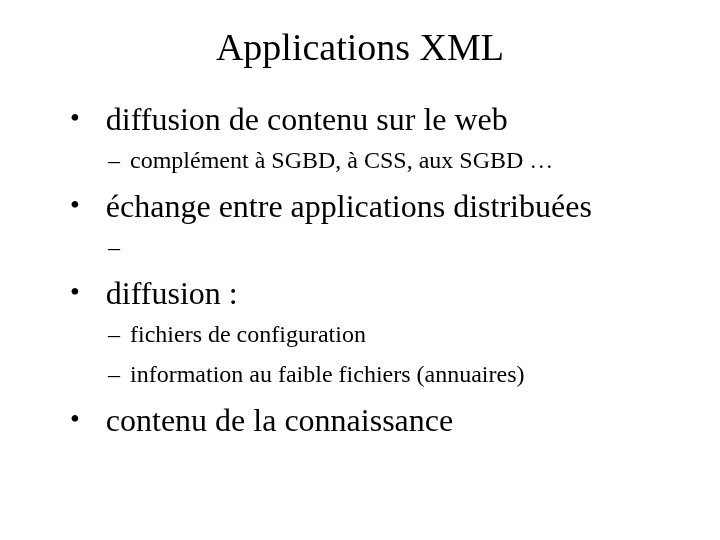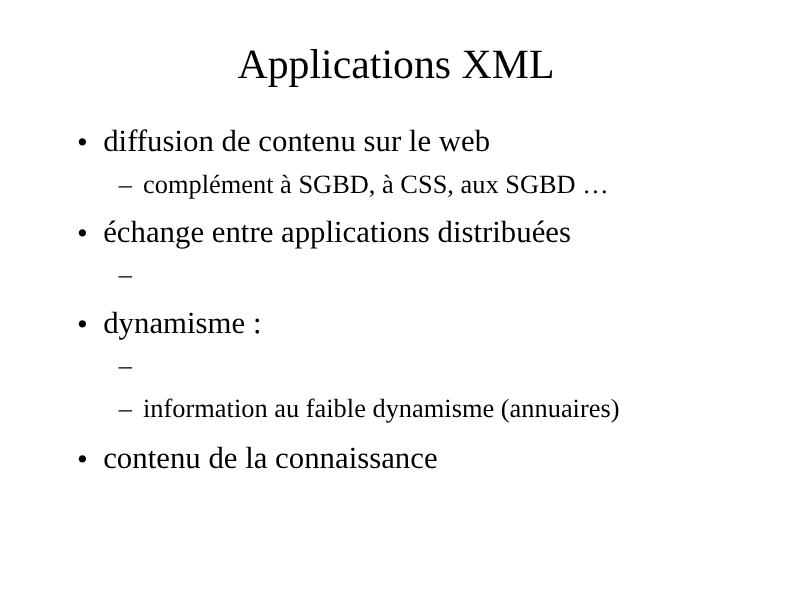--- a/index.html
+++ b/index.html
@@ -17,40 +17,41 @@
     }
     .slide {
       width: 100%;
       height: 100%;
     }
     .title {
       text-align: center;
       font-size: 38px;
       font-weight: normal;
       margin-bottom: 30px;
-      margin-top: 17px;
+      margin-top: 5px;
     }
     .content {
       padding-left: 70px;
       padding-right: 40px;
     }
     .bullet-item {
       display: flex;
       align-items: flex-start;
       margin-bottom: 6px;
     }
     .bullet {
       font-size: 28px;
       margin-right: 14px;
       line-height: 1.2;
       margin-top: 2px;
     }
     .bullet-text {
-      font-size: 28px;
+      font-size: 32px;
       line-height: 1.25;
+      margin-left: 12px;
     }
     .sub-item {
       display: flex;
       align-items: flex-start;
       margin-left: 38px;
       margin-bottom: 8px;
     }
     .dash {
       font-size: 24px;
       margin-right: 10px;
@@ -88,28 +89,29 @@
         <span class="bullet-text">échange entre applications distribuées</span>
       </div>
       <div class="sub-item">
         <span class="dash">–</span>
       </div>
     </div>
 
     <div class="group">
       <div class="bullet-item">
         <span class="bullet">•</span>
-        <span class="bullet-text">dynamisme :</span>
+        <span class="bullet-text">diffusion :</span>
       </div>
       <div class="sub-item">
         <span class="dash">–</span>
+        <span class="sub-text">fichiers de configuration</span>
       </div>
       <div class="sub-item">
         <span class="dash">–</span>
-        <span class="sub-text">information au faible dynamisme (annuaires)</span>
+        <span class="sub-text">information au faible fichiers (annuaires)</span>
       </div>
     </div>
 
     <div class="group">
       <div class="bullet-item">
         <span class="bullet">•</span>
         <span class="bullet-text">contenu de la connaissance</span>
       </div>
     </div>
 

